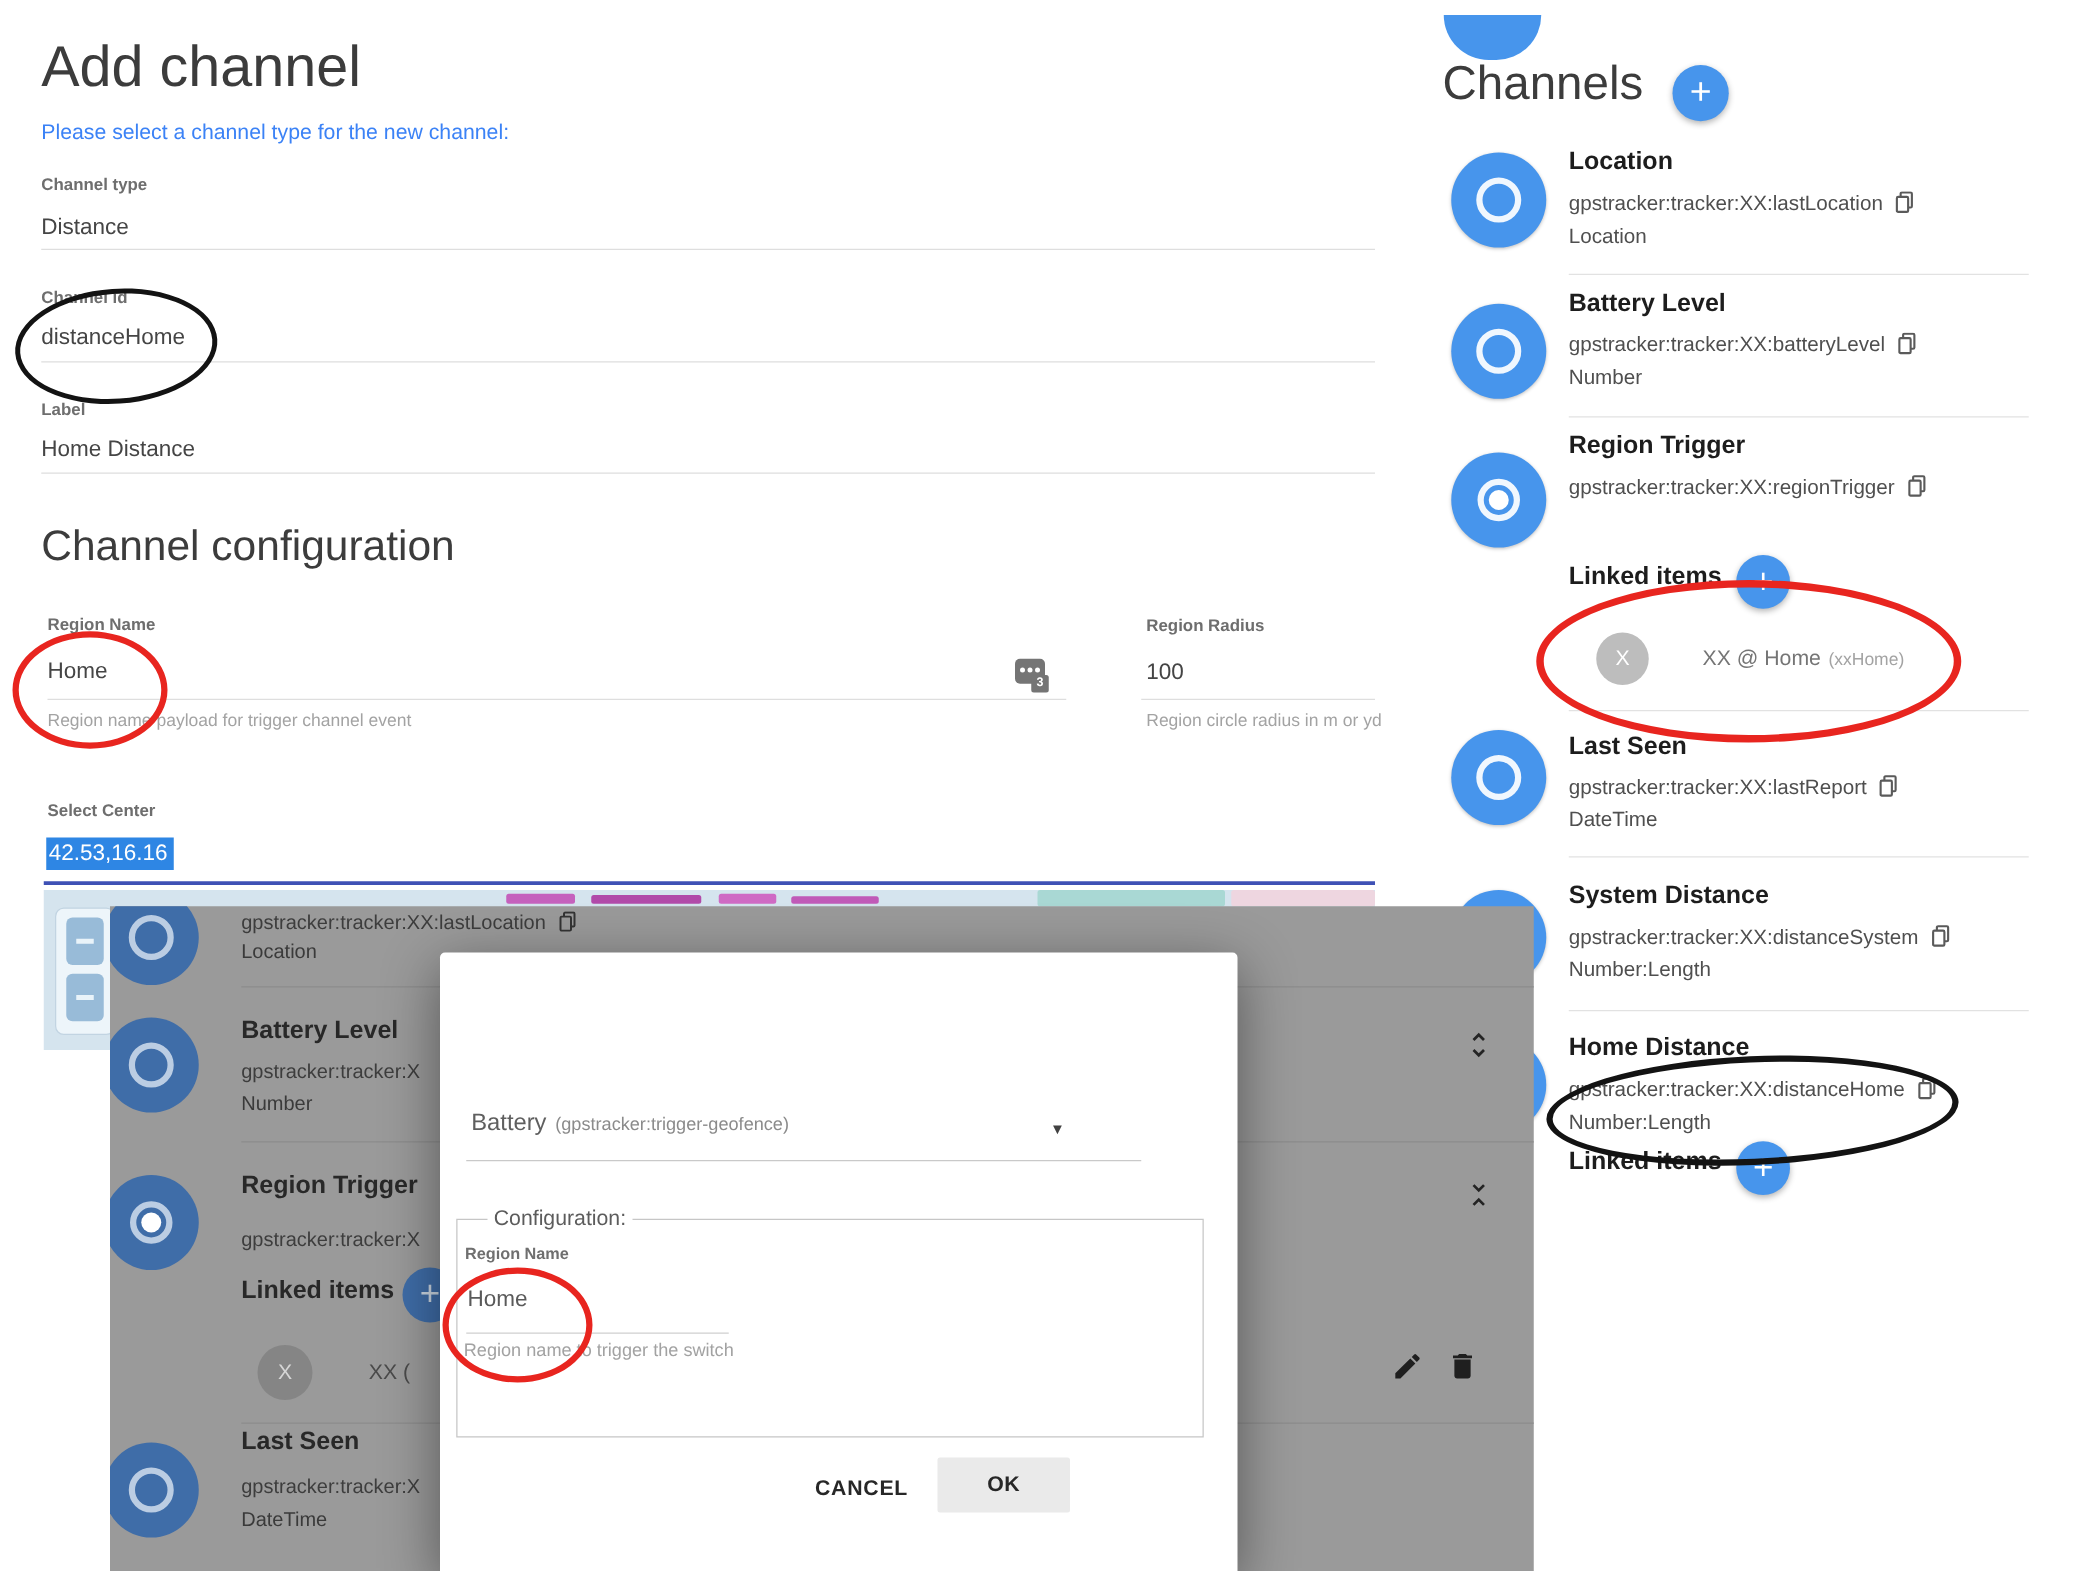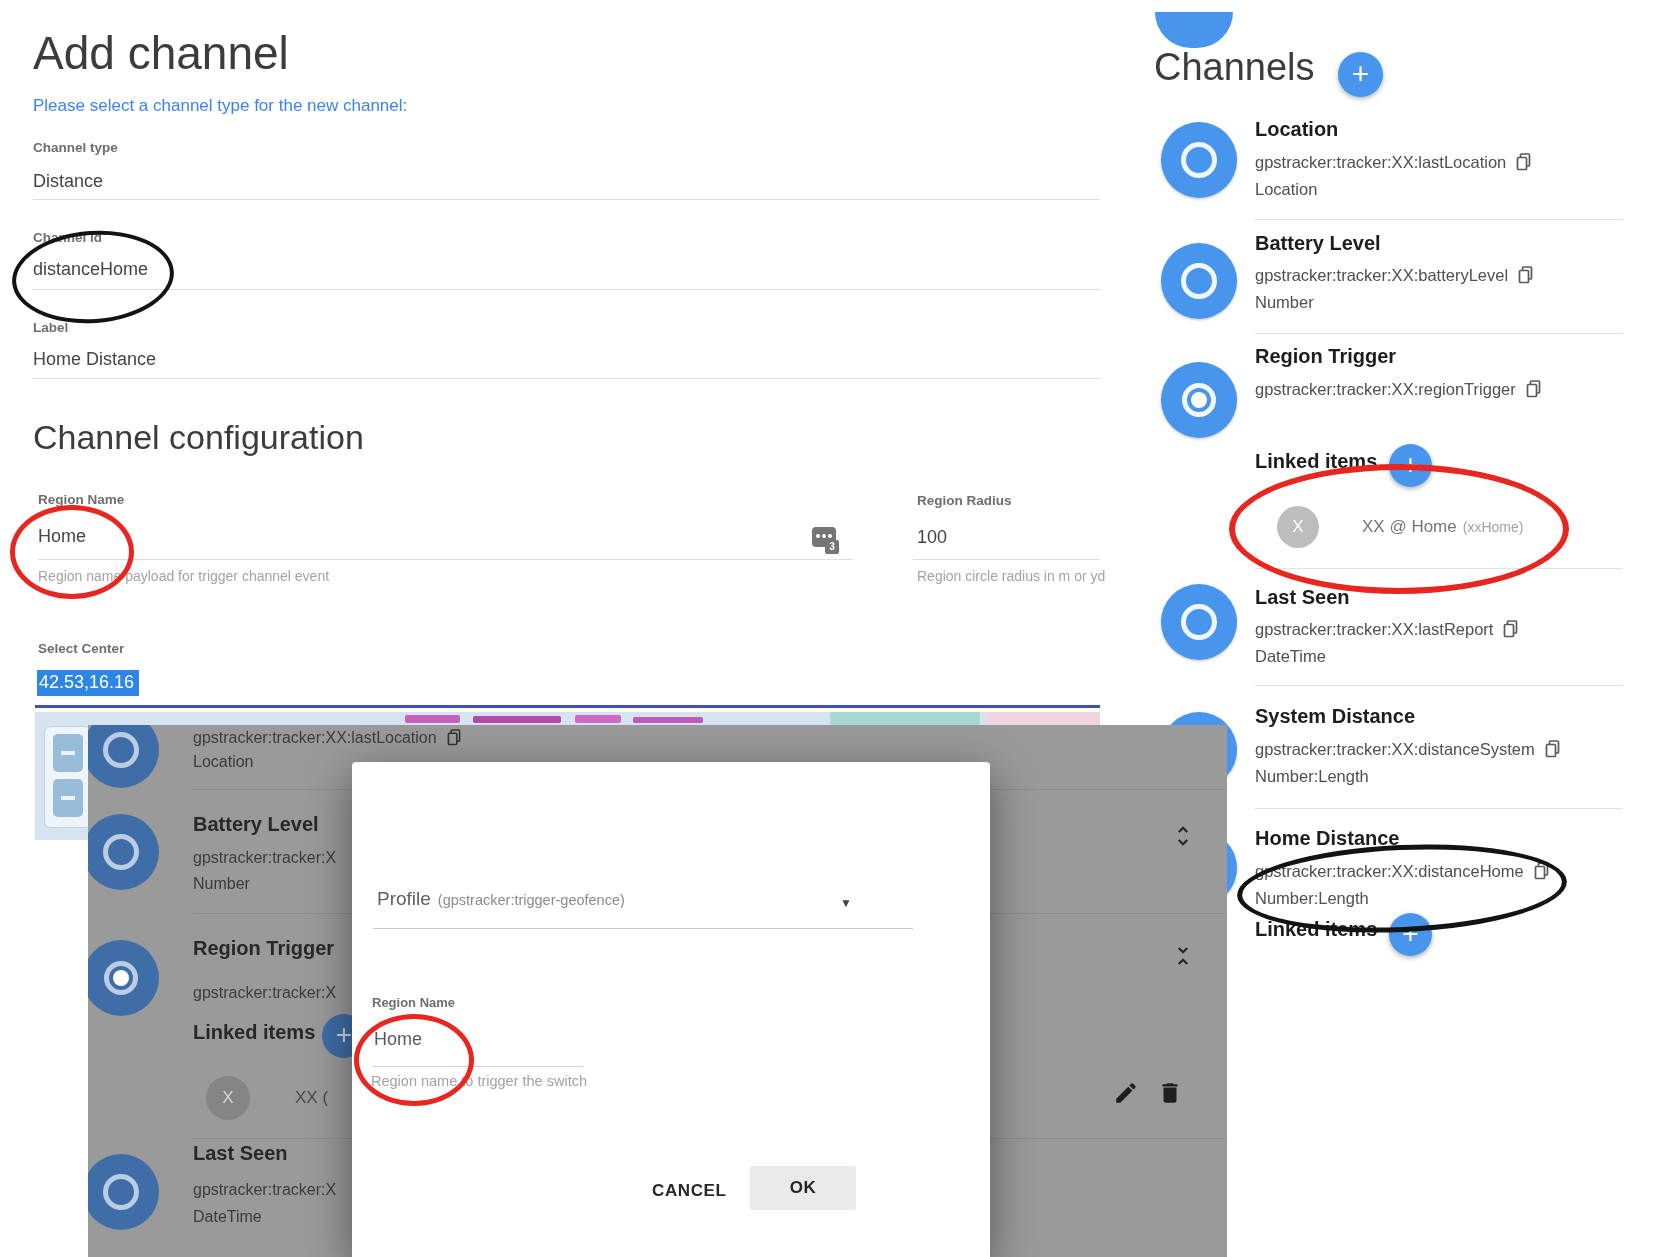--- a/index.html
+++ b/index.html
@@ -269,24 +269,27 @@
   <div class="g-title" style="top:417px;">Last Seen</div>
   <div class="avatar g-avatar" style="left:-5px;top:429px;">
       <div class="ring"></div>
     </div>
   <div class="g-id" style="top:456px;">gpstracker:tracker:X</div>
   <div class="g-kind" style="top:483px;">DateTime</div>
 </div>
 
 <div class="modal">
 
-  <div class="selval"><span>Profile</span><span class="det">(gpstracker:trigger-geofence)</span></div>
+  <div class="selval"><span>Battery</span><span class="det">(gpstracker:trigger-geofence)</span></div>
   <div class="caret">▼</div>
   <div class="selline"></div>
 
+  <div class="fieldset">
+    <div class="legend">Configuration:</div>
+  </div>
   <div class="flabel">Region Name</div>
   <div class="fval">Home</div>
   <div class="fline"></div>
   <div class="fhelper">Region name to trigger the switch</div>
 
   <button class="cancel">CANCEL</button>
   <button class="ok">OK</button>
 </div>
 
 <div class="ann black" style="left:12px;top:231px;width:154px;height:84px;transform:rotate(-4deg);"></div>

